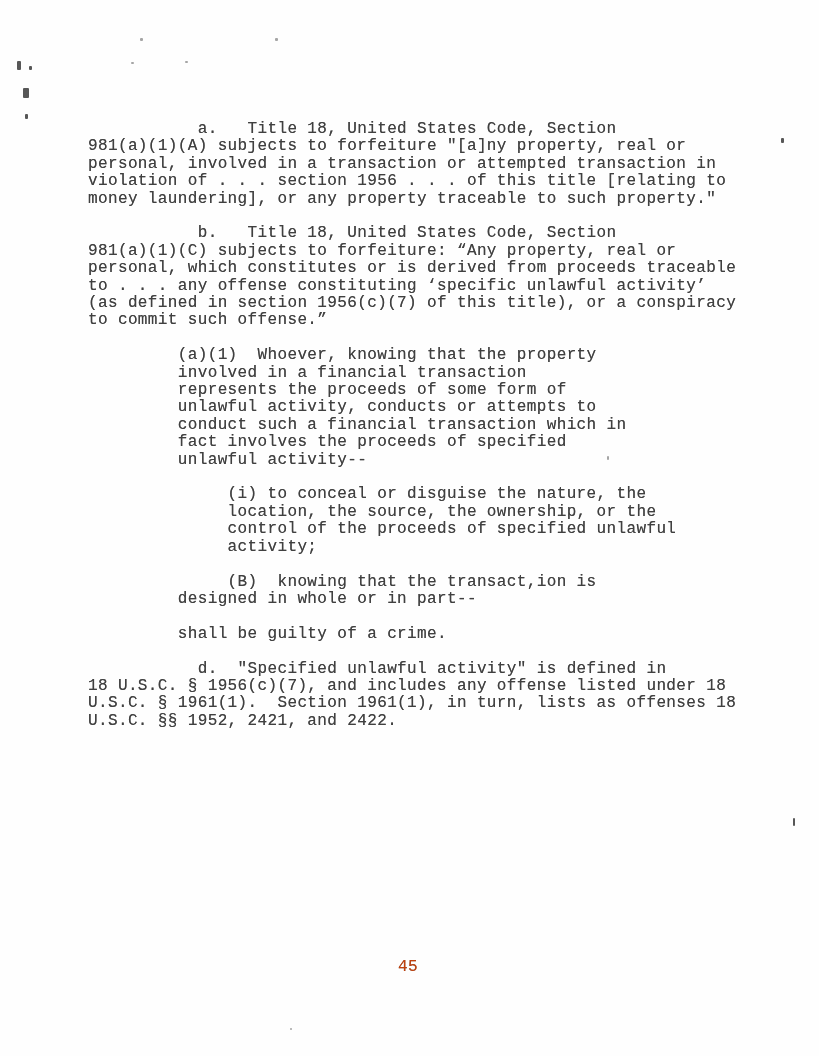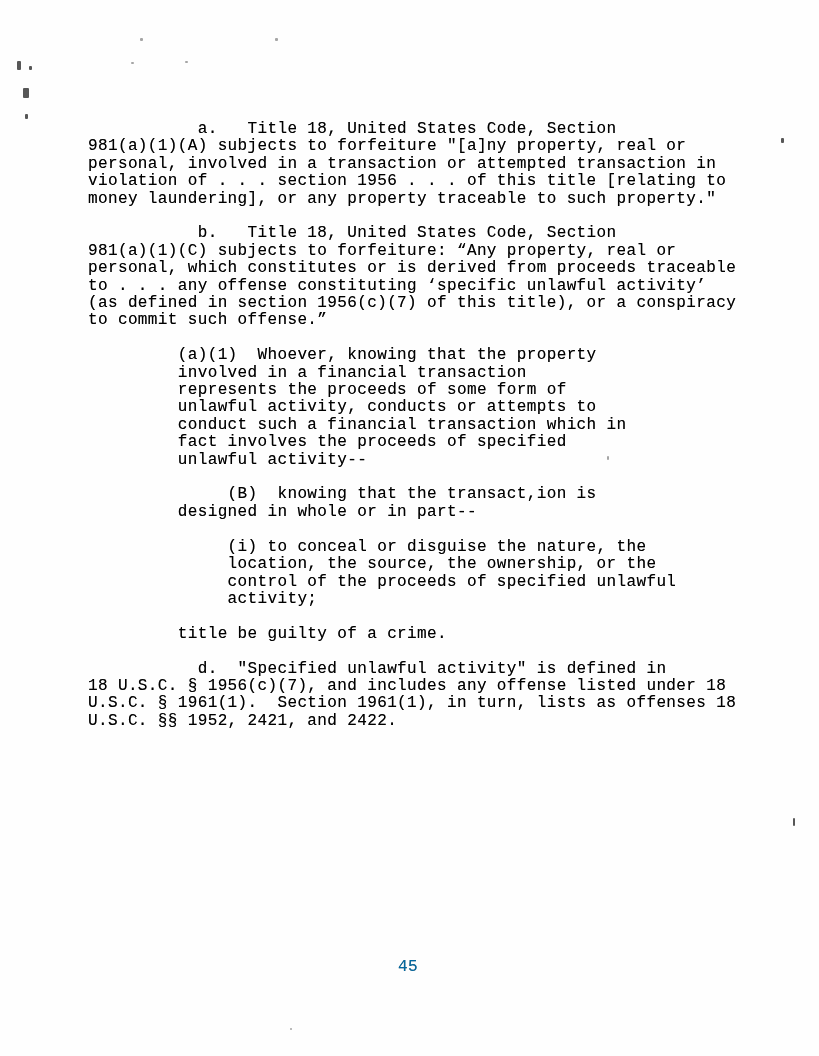--- a/index.html
+++ b/index.html
@@ -22,35 +22,35 @@
     top: 121px;
     width: 700px;
   }
   pre.para {
     margin: 0 0 17.4px 0;
     padding: 0;
     font-family: "Liberation Mono", "DejaVu Sans Mono", monospace;
     font-size: 16px;
     letter-spacing: 0.37px;
     line-height: 17.4px;
-    color: #000000;
+    color: #404040;
     white-space: pre;
     text-shadow: 0 0 0.3px rgba(20,20,20,0.55);
   }
   .page-number {
     position: absolute;
     left: 88px;
     top: 959px;
     width: 640px;
     text-align: center;
     font-family: "Liberation Mono", "DejaVu Sans Mono", monospace;
     font-size: 16px;
     letter-spacing: 0.37px;
     line-height: 17.4px;
-    color: #0369a1;
+    color: #c2410c;
     text-shadow: 0 0 0.3px rgba(20,20,20,0.55);
   }
   .speck {
     position: absolute;
     background: #3a3a3a;
     border-radius: 1px;
     opacity: 0.85;
   }
   .speck.faint { opacity: 0.45; }
 </style>
@@ -84,27 +84,27 @@
 to . . . any offense constituting ‘specific unlawful activity’
 (as defined in section 1956(c)(7) of this title), or a conspiracy
 to commit such offense.”</pre>
     <pre class="para">         (a)(1)  Whoever, knowing that the property
          involved in a financial transaction
          represents the proceeds of some form of
          unlawful activity, conducts or attempts to
          conduct such a financial transaction which in
          fact involves the proceeds of specified
          unlawful activity--</pre>
-    <pre class="para">              (B)  knowing that the transact,ion is
-         designed in whole or in part--</pre>
     <pre class="para">              (i) to conceal or disguise the nature, the
               location, the source, the ownership, or the
               control of the proceeds of specified unlawful
               activity;</pre>
-    <pre class="para">         title be guilty of a crime.</pre>
+    <pre class="para">              (B)  knowing that the transact,ion is
+         designed in whole or in part--</pre>
+    <pre class="para">         shall be guilty of a crime.</pre>
     <pre class="para">           d.  "Specified unlawful activity" is defined in
 18 U.S.C. § 1956(c)(7), and includes any offense listed under 18
 U.S.C. § 1961(1).  Section 1961(1), in turn, lists as offenses 18
 U.S.C. §§ 1952, 2421, and 2422.</pre>
   </div>
 
   <div class="page-number">45</div>
 
 </div>
 

